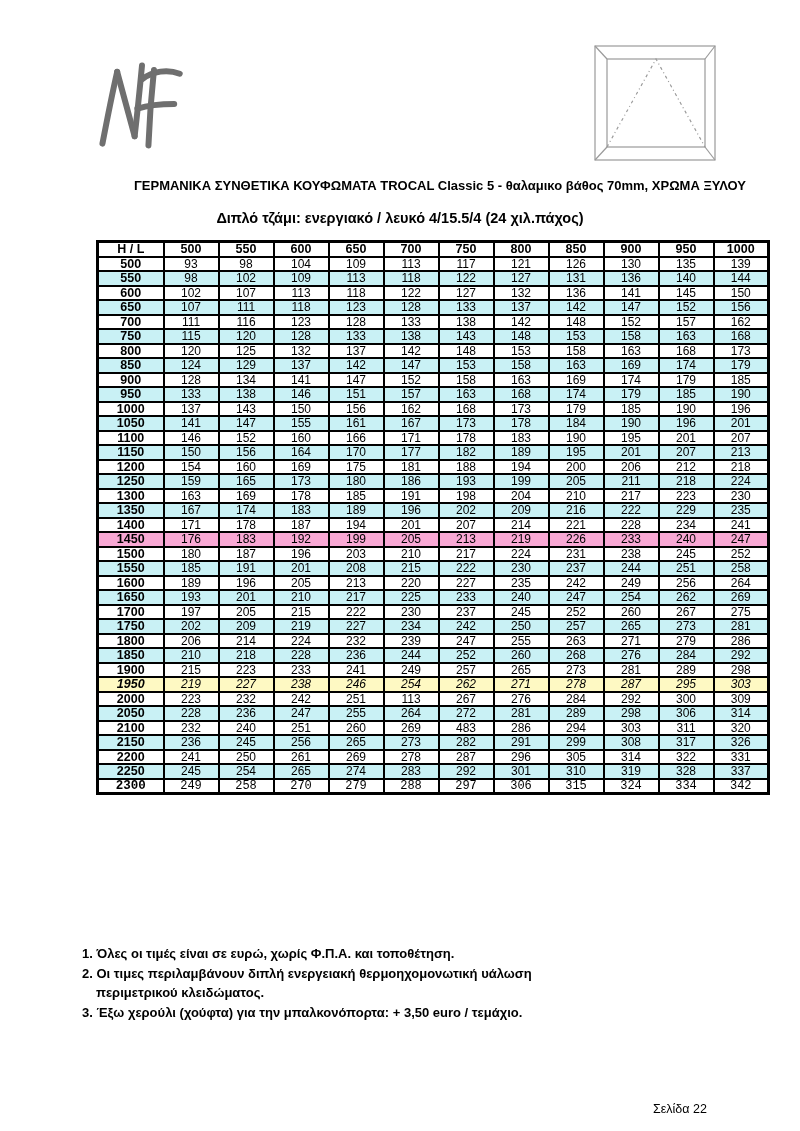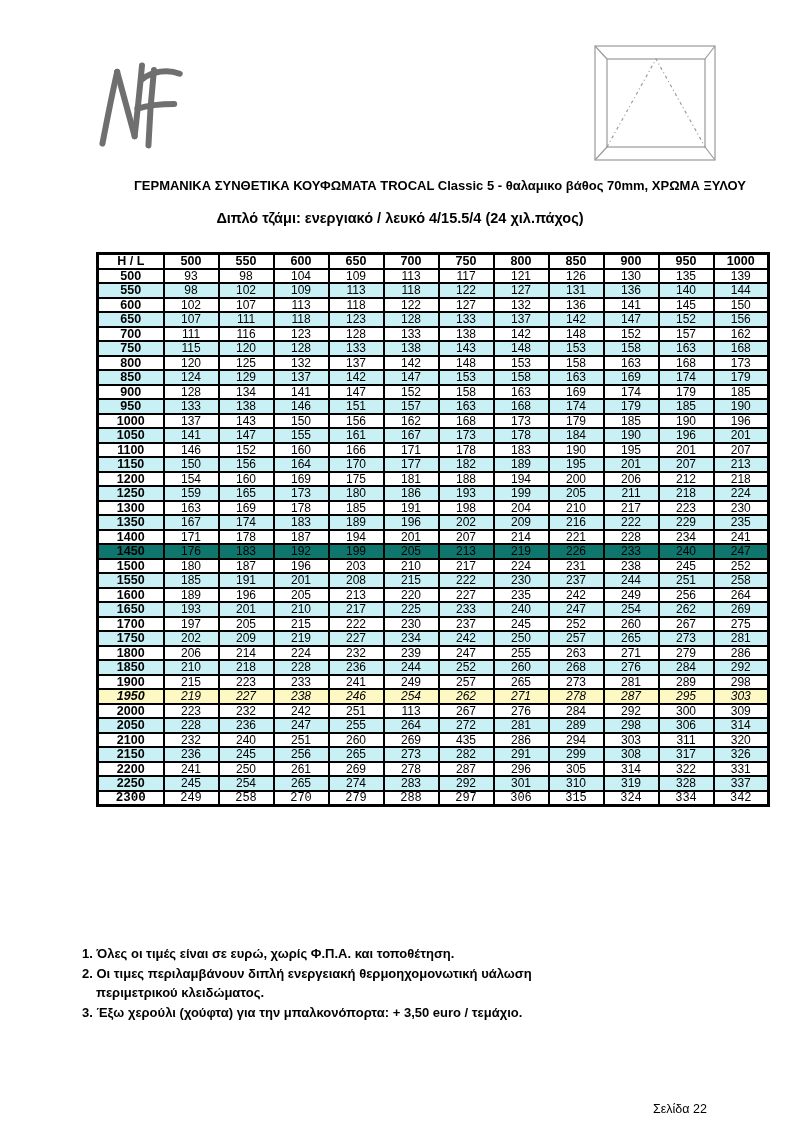--- a/index.html
+++ b/index.html
@@ -7,21 +7,21 @@
   .page{position:relative;width:800px;height:1131px;background:#fff;overflow:hidden;}
 
   .logo{position:absolute;left:96px;top:60px;width:92px;height:90px;}
   .visually-hidden{position:absolute;width:1px;height:1px;overflow:hidden;clip:rect(0 0 0 0);white-space:nowrap;}
 
   .window-diagram{position:absolute;left:594px;top:45px;width:122px;height:116px;}
 
   .title-line1{position:absolute;top:178px;left:0;width:100%;text-align:center;font-weight:bold;font-size:13px;letter-spacing:0;margin-left:40px;}
   .title-line2{position:absolute;top:210px;left:0;width:100%;text-align:center;font-weight:bold;font-size:14.5px;}
 
-  .table-wrap{position:absolute;left:84px;top:252px;padding-left:12px;}
+  .table-wrap{position:absolute;left:84px;top:240px;padding-left:12px;}
   table.price{border-collapse:collapse;table-layout:fixed;width:672px;border:3px solid #000;}
   table.price th, table.price td{
     border:2px solid #000;
     text-align:center;vertical-align:middle;
     height:12.5px;line-height:12.5px;
     padding:0;overflow:hidden;white-space:nowrap;
   }
   table.price th{font-weight:bold;font-size:12.5px;}
   table.price td{font-size:12px;font-weight:normal;}
   table.price td.rowhead{font-weight:bold;font-size:12.5px;}
@@ -361,21 +361,21 @@
             <td>187</td>
             <td>194</td>
             <td>201</td>
             <td>207</td>
             <td>214</td>
             <td>221</td>
             <td>228</td>
             <td>234</td>
             <td>241</td>
           </tr>
-          <tr style="background: #0f766e;">
+          <tr style="background: #f9a8d4;">
             <td class="rowhead">1450</td>
             <td>176</td>
             <td>183</td>
             <td>192</td>
             <td>199</td>
             <td>205</td>
             <td>213</td>
             <td>219</td>
             <td>226</td>
             <td>233</td>
@@ -550,21 +550,21 @@
             <td>306</td>
             <td>314</td>
           </tr>
           <tr style="background: rgb(255, 255, 255);">
             <td class="rowhead">2100</td>
             <td>232</td>
             <td>240</td>
             <td>251</td>
             <td>260</td>
             <td>269</td>
-            <td>435</td>
+            <td>483</td>
             <td>286</td>
             <td>294</td>
             <td>303</td>
             <td>311</td>
             <td>320</td>
           </tr>
           <tr style="background: rgb(201, 241, 245);">
             <td class="rowhead">2150</td>
             <td>236</td>
             <td>245</td>

